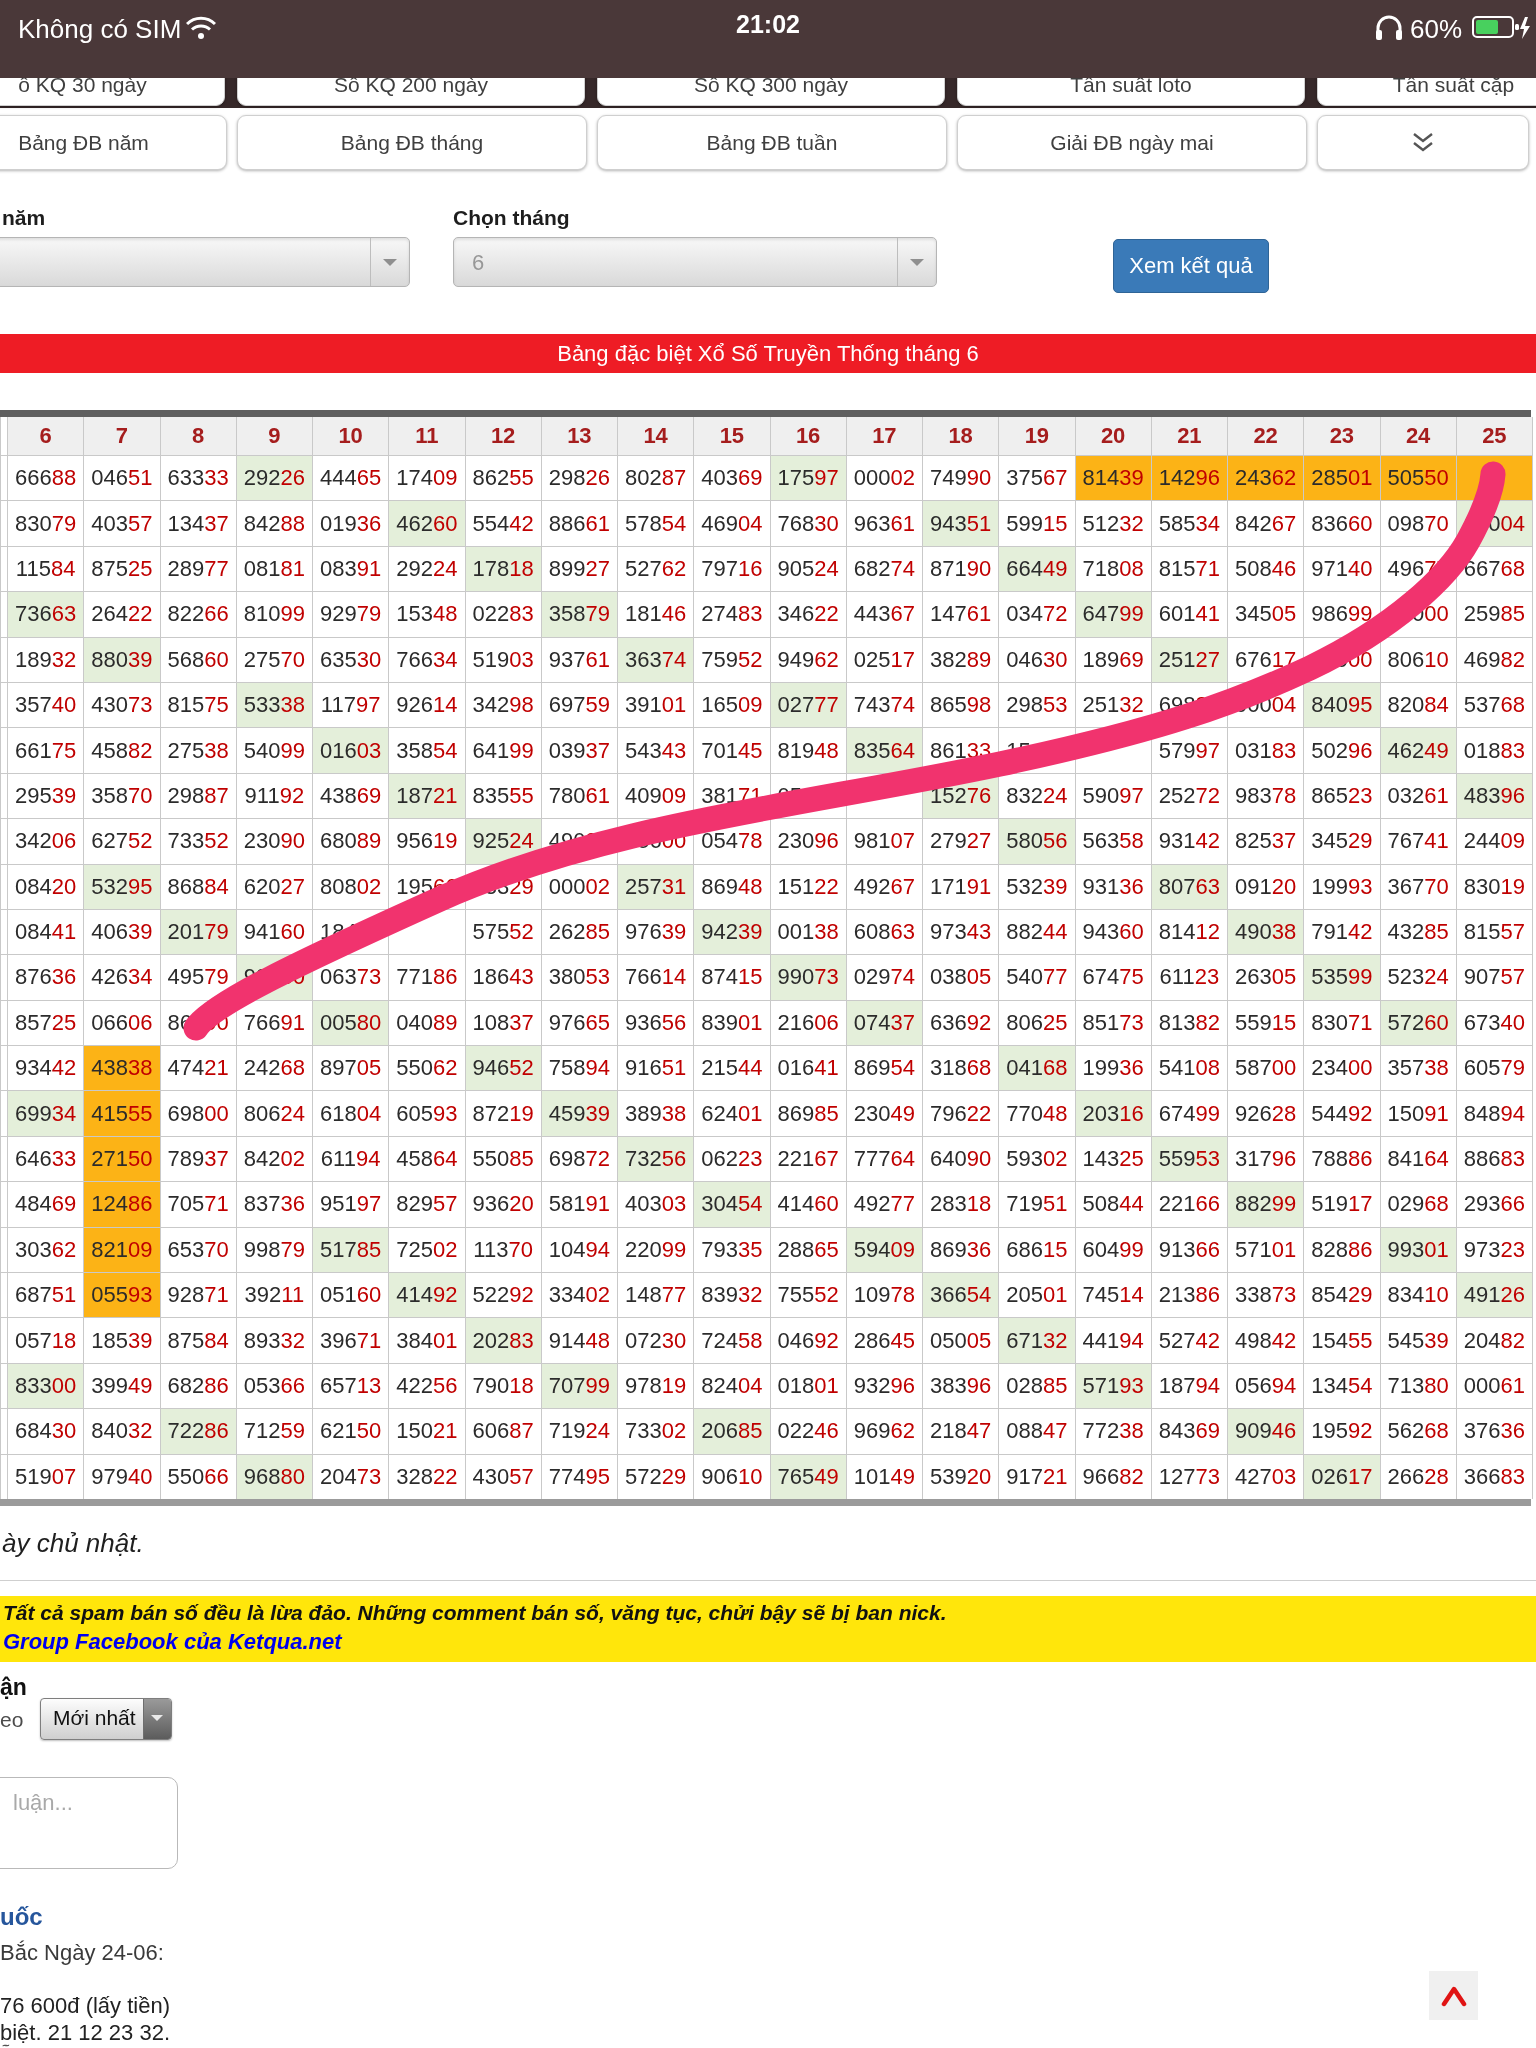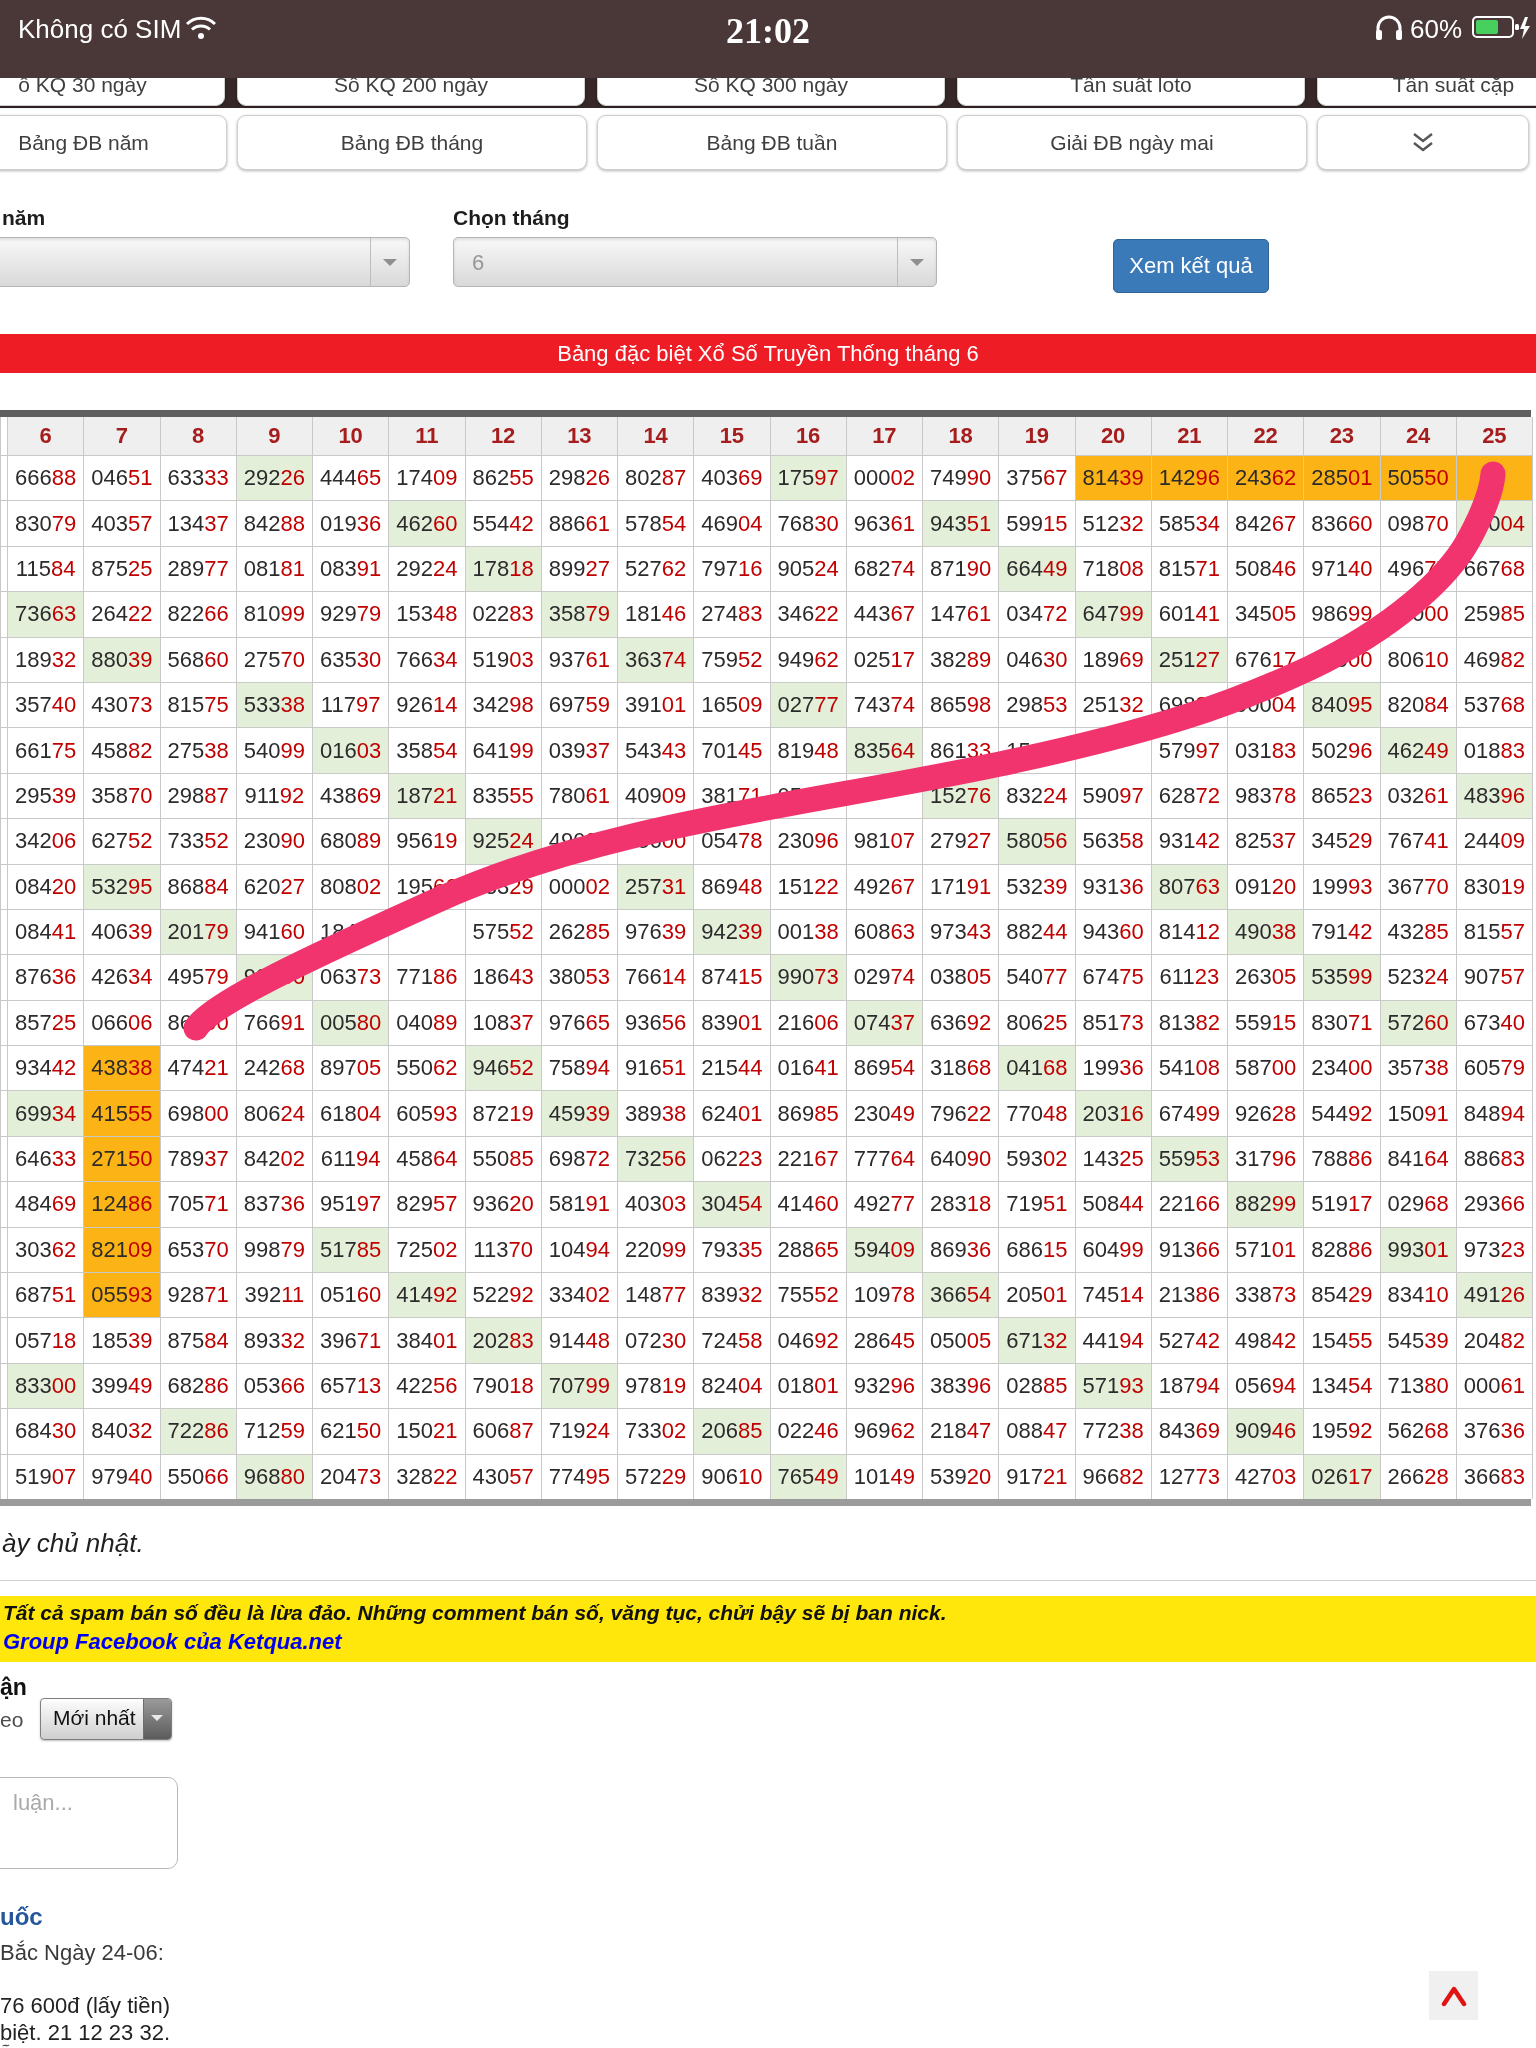--- a/index.html
+++ b/index.html
@@ -4,21 +4,21 @@
 <style>
   html,body{margin:0;padding:0;background:#fff;}
   body{width:1536px;height:2048px;position:relative;overflow:hidden;
        font-family:"Liberation Sans","DejaVu Sans",sans-serif;-webkit-font-smoothing:antialiased;}
   .abs{position:absolute;}
 
   
   .header-dark{left:0;top:0;width:1536px;height:78px;background:#4a3839;z-index:30;}
   .row1-bg{left:0;top:78px;width:1536px;height:30px;background:#362829;z-index:1;}
   .status-text{color:#fff;font-size:26px;}
-  .time{font-weight:700;font-size:36px;font-family:Liberation Serif, serif;}
+  .time{font-weight:700;font-size:25px;}
   .url-row{display:flex;align-items:center;gap:8px;color:#f4f1f1;font-size:24px;}
 
   
   .navbtn{background:#fff;border:1px solid #cfcfcf;border-radius:9px;
           box-shadow:0 1px 3px rgba(0,0,0,.3);color:#3f3f3f;font-size:21px;
           display:flex;align-items:center;justify-content:center;z-index:2;}
   .navbtn.r1{top:58px;height:48px;align-items:flex-end;padding-bottom:8px;box-sizing:border-box;}
   .navbtn.r2{top:115px;height:53px;}
 
   
@@ -789,21 +789,21 @@
     </div>
     <div class="td">
       <span class="d3">832</span>
       <span class="d2">24</span>
     </div>
     <div class="td">
       <span class="d3">590</span>
       <span class="d2">97</span>
     </div>
     <div class="td">
-      <span class="d3">628</span>
+      <span class="d3">252</span>
       <span class="d2">72</span>
     </div>
     <div class="td">
       <span class="d3">983</span>
       <span class="d2">78</span>
     </div>
     <div class="td">
       <span class="d3">865</span>
       <span class="d2">23</span>
     </div>

